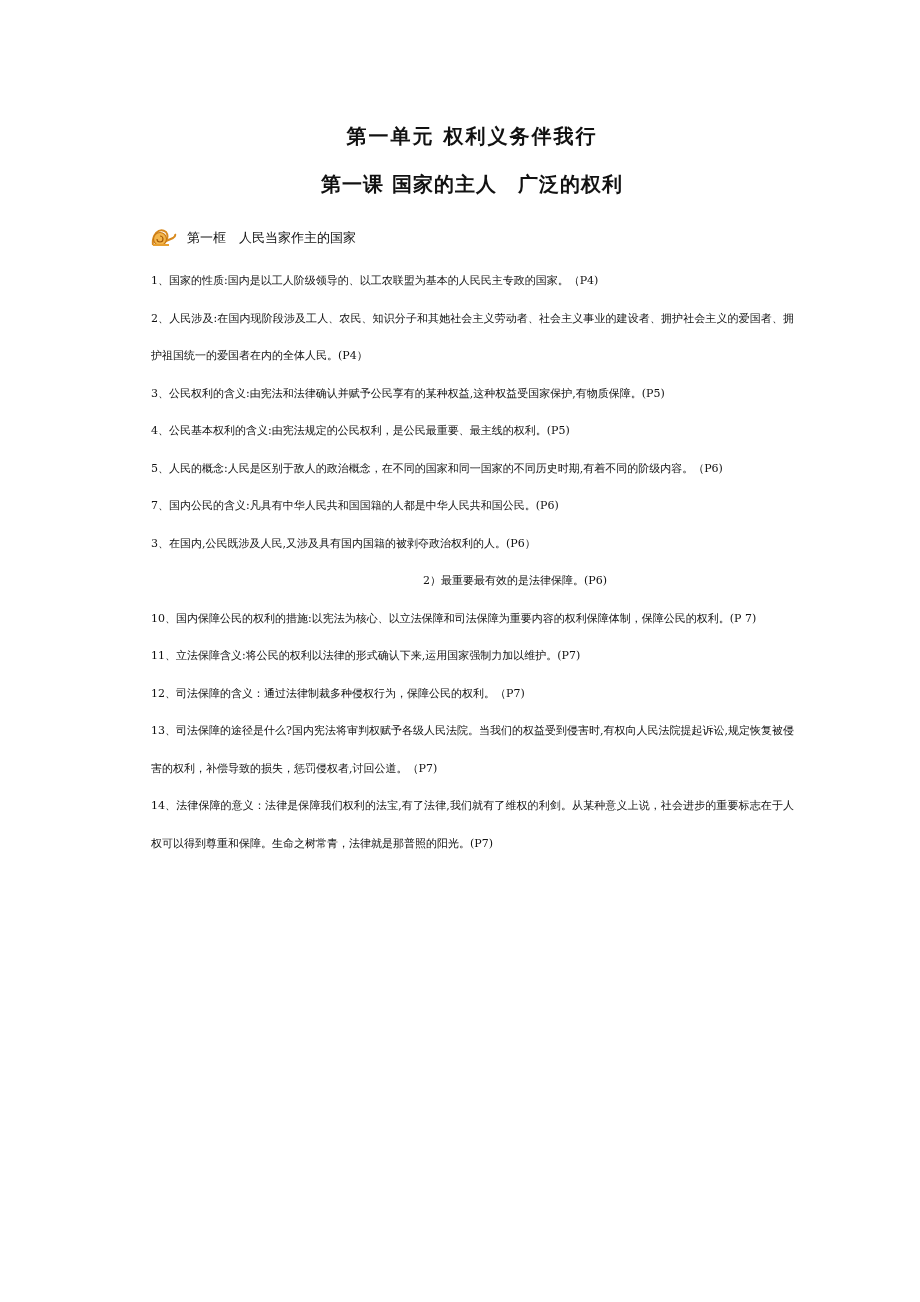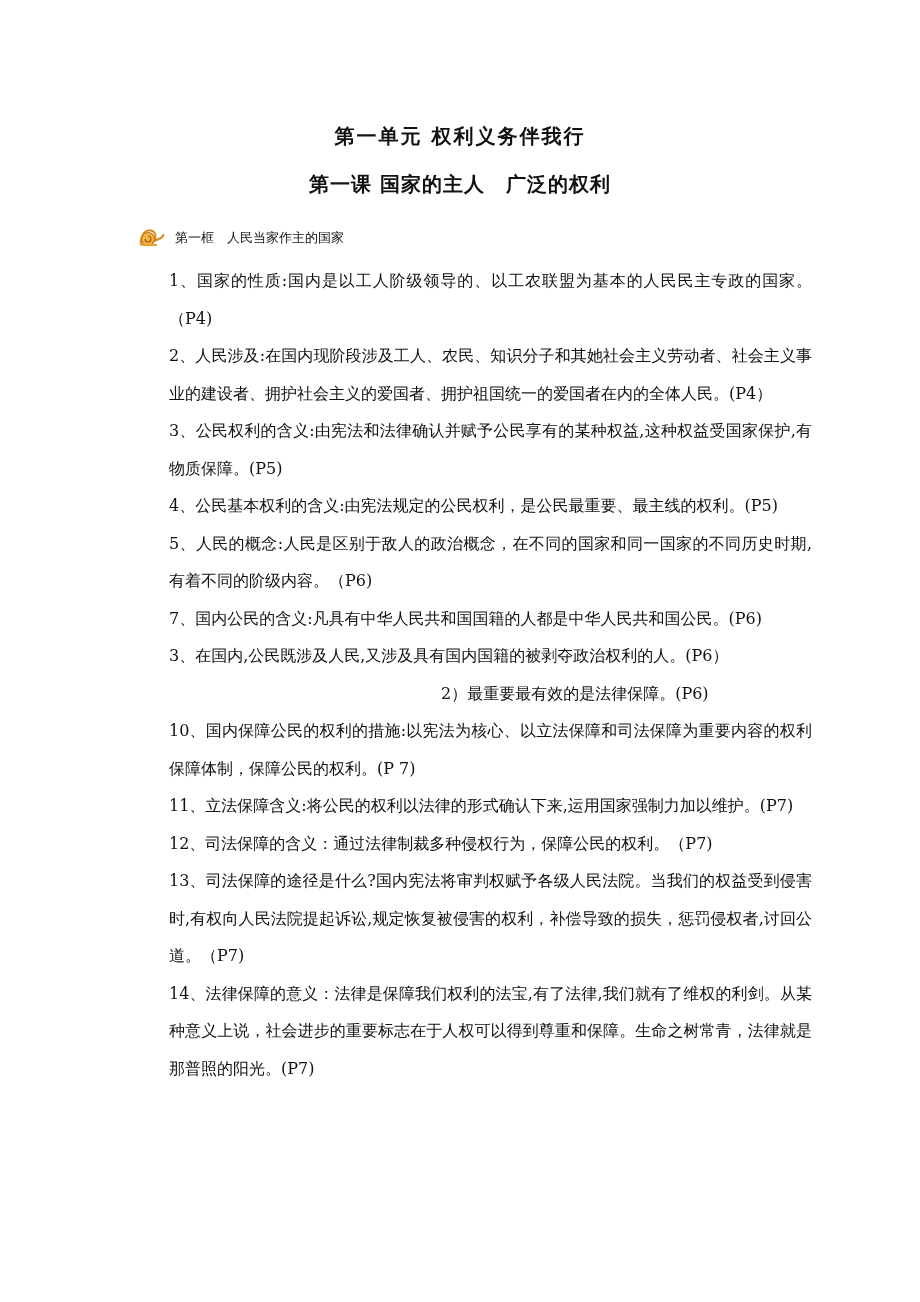--- a/index.html
+++ b/index.html
@@ -1,27 +1,27 @@
 <!DOCTYPE html>
 <html><head>
 <meta charset="utf-8">
 <style>
   html, body { margin: 0; padding: 0; background: #ffffff; }
   body { width: 920px; height: 1302px; position: relative; overflow: hidden;
          font-family: "DejaVu Serif", "Liberation Serif", serif; color: #111; }
-  .page { position: absolute; left: 0; top: 0; width: 784px; height: 1302px; }
+  .page { position: absolute; left: 12px; top: 0; width: 784px; height: 1302px; }
   .title-unit { position: absolute; top: 122px; left: 0; width: 920px; text-align: center;
                 font-size: 20px; font-weight: bold; letter-spacing: 2px; line-height: 28px; }
   .title-lesson { position: absolute; top: 168px; left: 0; width: 920px; text-align: center;
                   font-size: 20px; line-height: 32px; letter-spacing: 1px; font-weight: bold; }
   .section-head { position: absolute; top: 224px; left: 139px; height: 28px;
                   display: flex; align-items: center; font-size: 13px; }
   .snail { width: 26px; height: 20px; margin-right: 10px; }
   .body { position: absolute; top: 262px; left: 139px; width: 643px;
-          font-size: 16px; line-height: 37.5px; margin-left: 30px; }
+          font-size: 11px; line-height: 37.5px; }
   .body p { margin: 0; text-align: justify; text-align-last: left; }
   .indent { padding-left: 272px; }
 </style>
 </head>
 <body>
 
 <div class="page">
   <div class="title-unit">第一单元 权利义务伴我行</div>
   <div class="title-lesson">第一课 国家的主人　广泛的权利</div>
 

